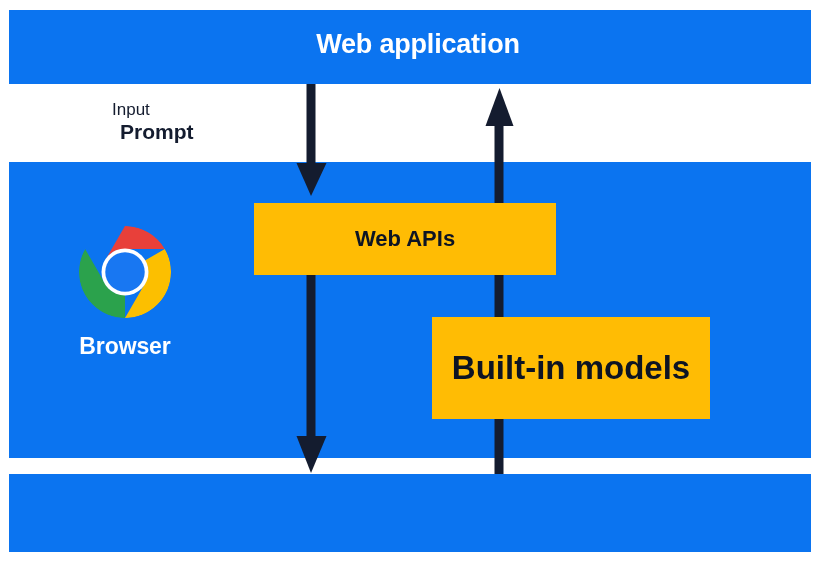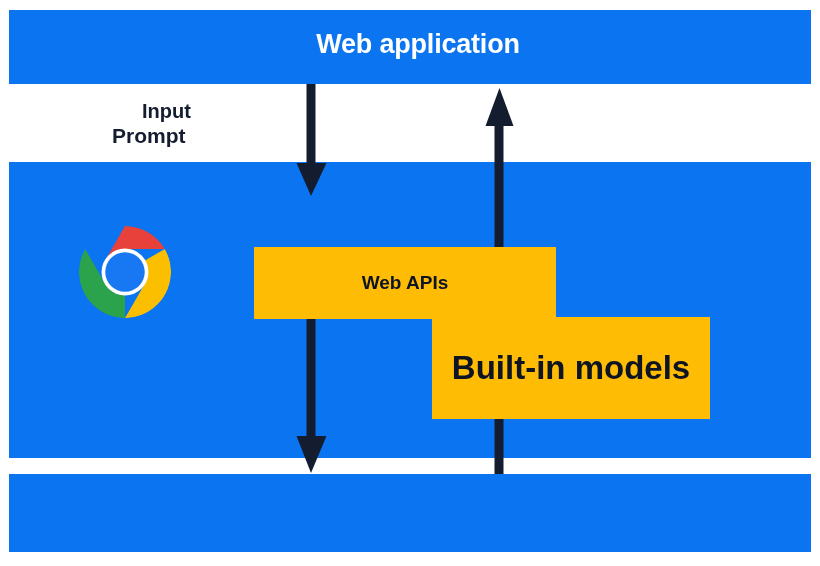--- a/index.html
+++ b/index.html
@@ -43,22 +43,22 @@
   #web-app-title  { top: 29px; font-size: 27px; margin-left: 8px; }
   #hardware-title { top: 500px; font-size: 25px; }
 
   
   .flow-label {
     position: absolute;
     color: #141c2f;
     white-space: nowrap;
     line-height: 1.18;
   }
-  .flow-label .kind  { font-size: 20px; font-weight: bold; display: block; margin-left: 30px; }
-  .flow-label .value { font-size: 21px; font-weight: bold;   display: block; }
+  .flow-label .kind  { font-size: 17px; font-weight: normal; display: block; }
+  .flow-label .value { font-size: 21px; font-weight: bold;   display: block; margin-left: 8px; }
 
   #label-input  { left: 112px; top: 100px; text-align: left; }
   #label-output { right: 42px; top: 100px; text-align: right; }
 
   
   #arrows {
     position: absolute;
     left: 0;
     top: 0;
     width: 820px;
@@ -74,22 +74,21 @@
     display: flex;
     align-items: center;
     justify-content: center;
     text-align: center;
     font-weight: bold;
     line-height: 1.25;
   }
   #box-web-apis {
     left: 254px; top: 203px;
     width: 302px; height: 72px;
-    font-size: 19px;
-    margin-top: 44px;
+    font-size: 22px;
   }
   #box-builtin {
     left: 432px; top: 317px;
     width: 278px; height: 102px;
     font-size: 33px;
   }
 
   
   #browser-group {
     position: absolute;
@@ -168,15 +167,16 @@
         <path d="M50 1 A49 49 0 0 1 92.43 25.5 L50 25.5 A24.5 24.5 0 0 0 28.78 37.75 Z" fill="#e8403a"></path>
 
         <path d="M92.43 25.5 A49 49 0 0 1 50 99 L71.22 62.25 A24.5 24.5 0 0 0 71.22 37.75 Z" fill="#fcbf00"></path>
 
         <path d="M50 99 A49 49 0 0 1 7.57 25.5 L28.78 62.25 A24.5 24.5 0 0 0 50 74.5 Z" fill="#2ba24c"></path>
 
         <circle cx="50" cy="50" r="25" fill="#ffffff"></circle>
         <circle cx="50" cy="50" r="21" fill="#1877f2"></circle>
       </g>
     </svg>
+    <span id="browser-label">Browser</span>
   </div>
 
 </div>
 
 </body></html>

